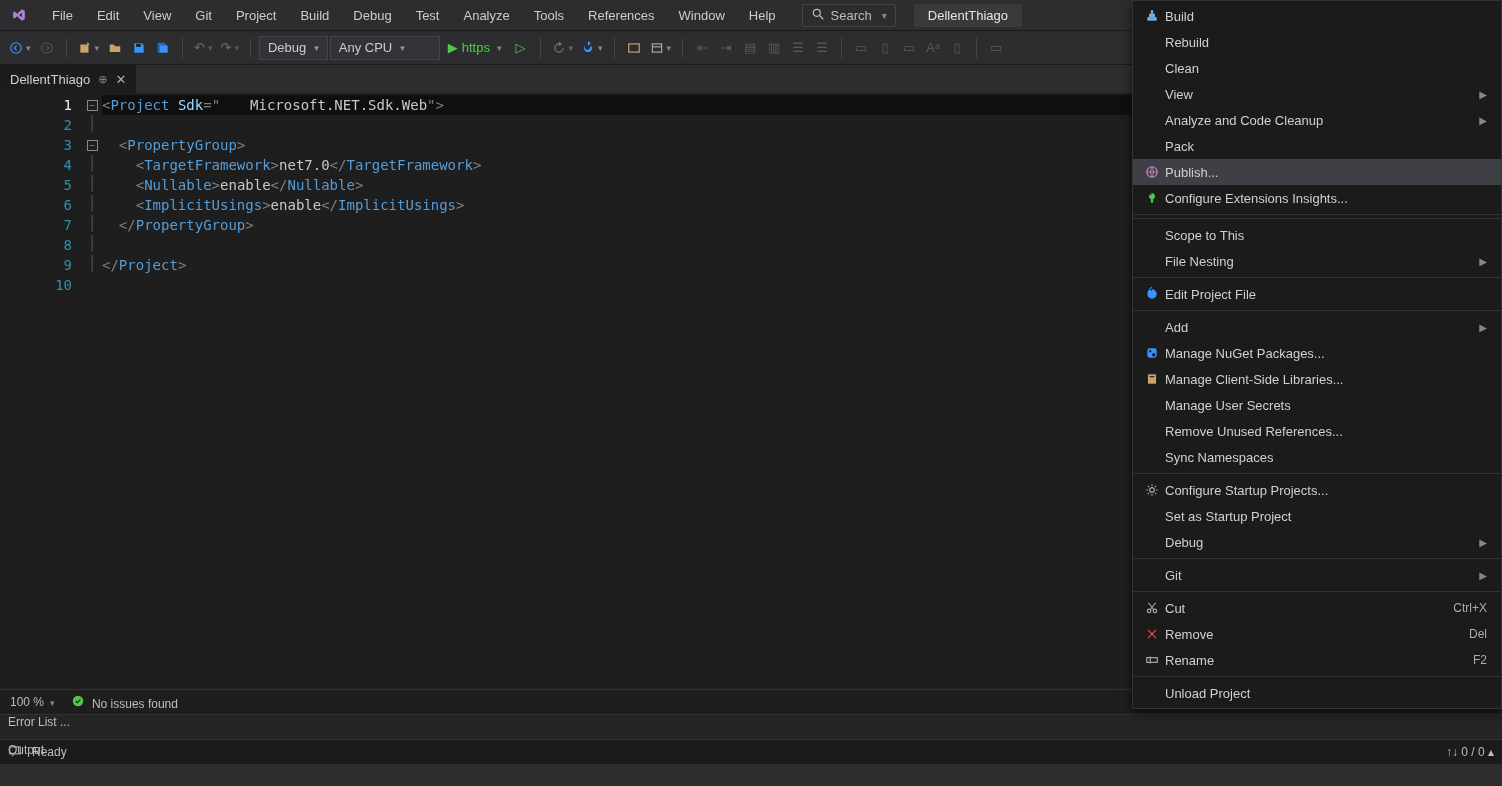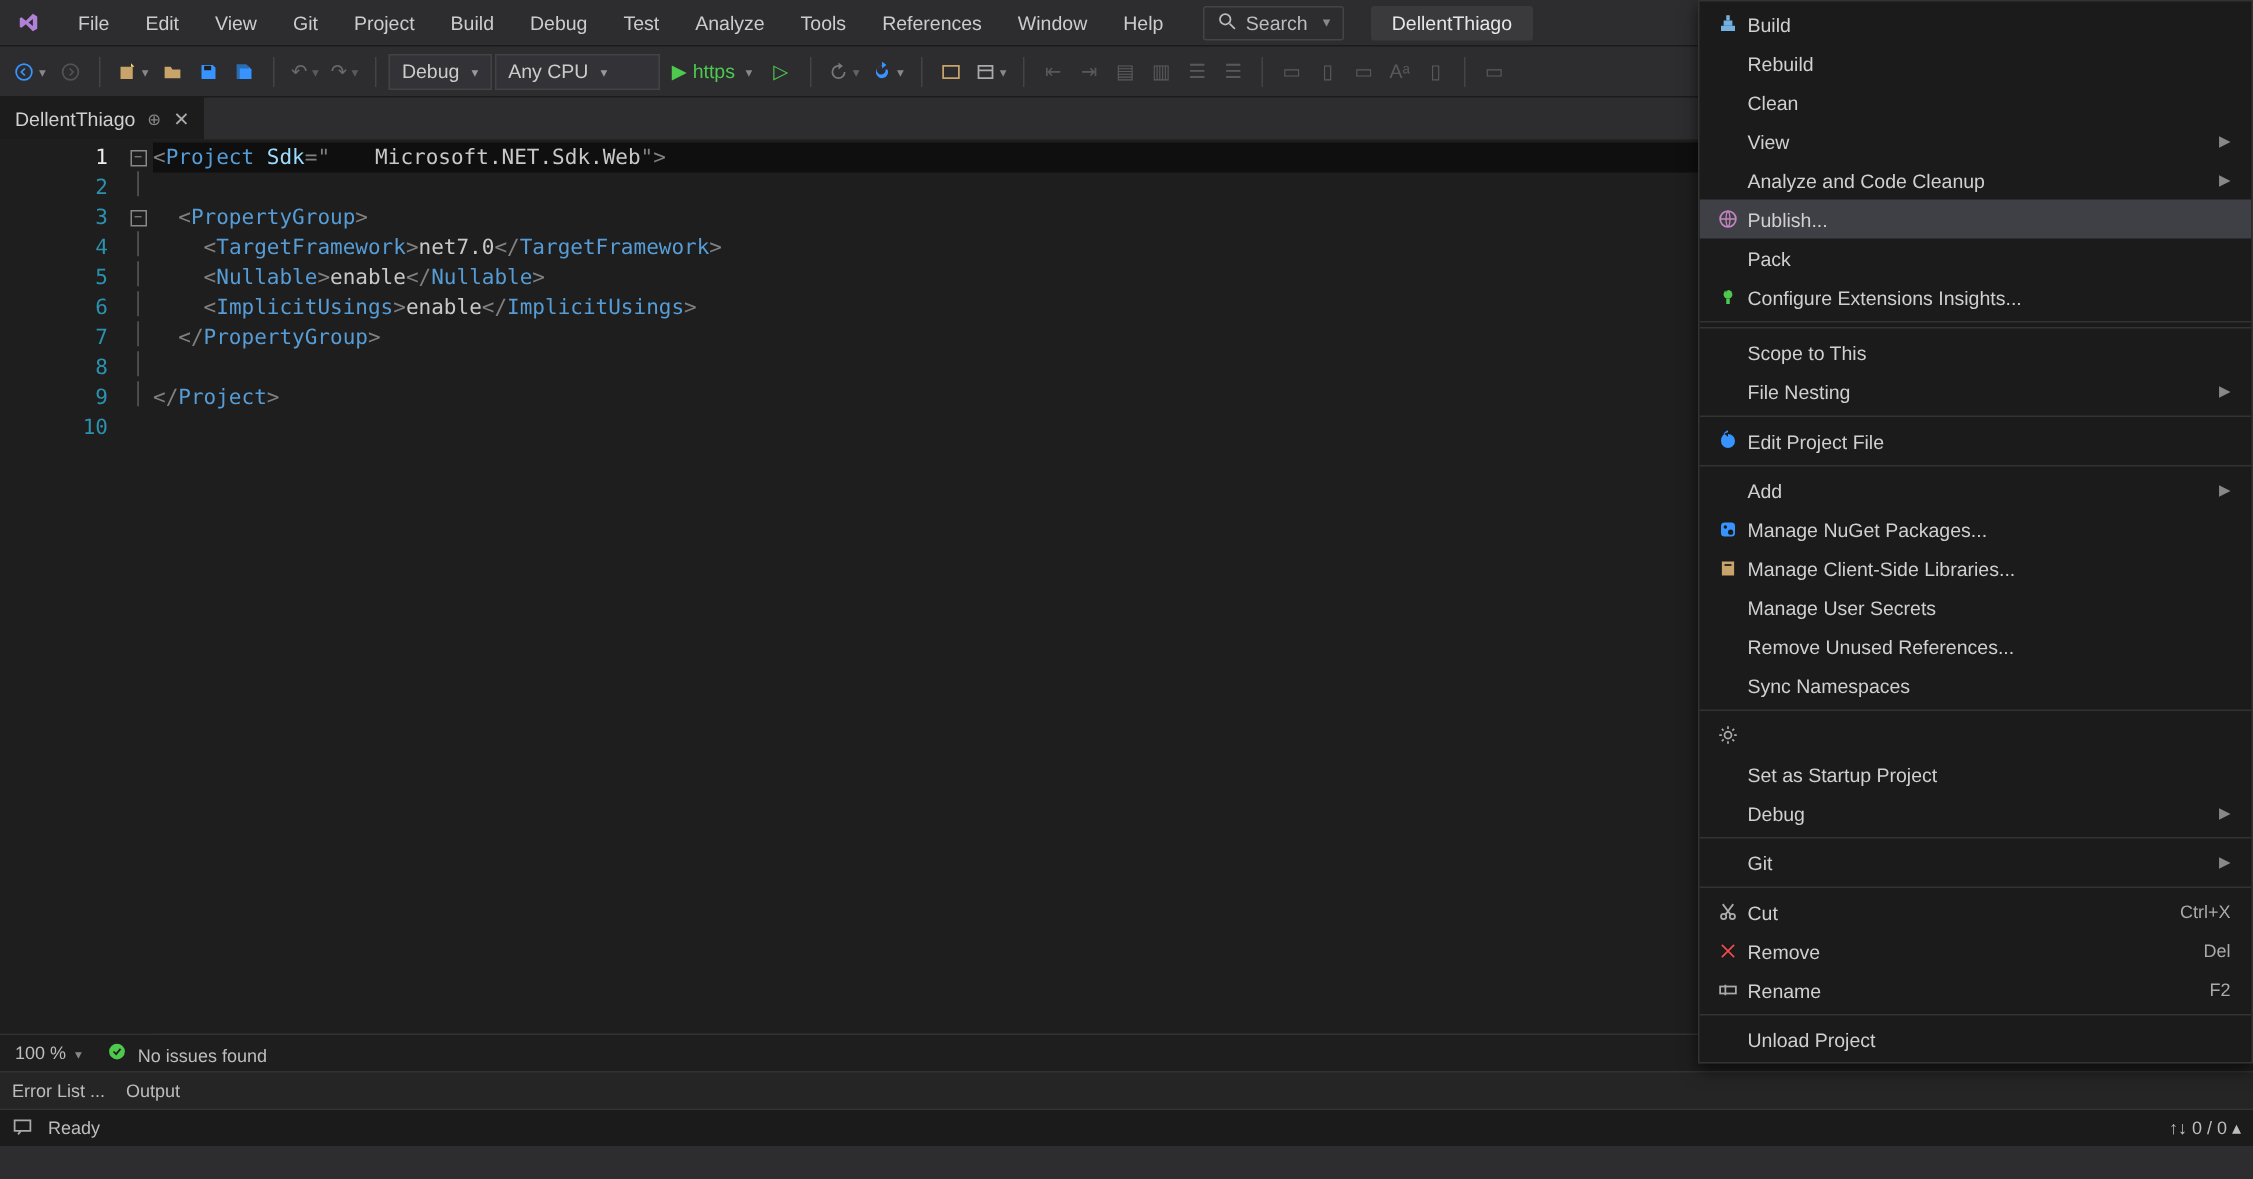--- a/index.html
+++ b/index.html
@@ -81,23 +81,24 @@
   
   .editor-status {
     display:flex; align-items:center; height:25px; background:#1e1e1e;
     border-top:1px solid #333; font-size:12px; color:#bdbdbd;
     padding:0 10px; gap:16px;
   }
   .editor-status .ok { color:#4EC94E; margin-right:4px; }
   .editor-status .zoomdrop { font-size:9px; color:#888; margin-left:6px;}
   .editor-status .spacer { flex:1; }
   .panel-tabs {
-    display:flex; align-items:center; height:25px; background:#252526;
+    display:flex; height:25px; background:#252526;
     border-top:1px solid #333; font-size:12px; color:#bdbdbd; gap:14px;
     padding:0 8px;
+    flex-direction:column;
   }
   .status-bar {
     display:flex; align-items:center; height:25px; background:#1b1b1c;
     border-top:1px solid #333; font-size:12px; color:#bdbdbd; padding:0 8px;
     gap:10px;
   }
   .status-bar .spacer{flex:1;}
   
   .context-menu {
     position:absolute; top:0px; right:0px; width:370px;
@@ -337,32 +338,32 @@
     <div class="cm-item">
       <span class="cm-ico"></span>
       <span class="cm-label">View</span>
       <span class="cm-sub">▶</span>
     </div>
     <div class="cm-item">
       <span class="cm-ico"></span>
       <span class="cm-label">Analyze and Code Cleanup</span>
       <span class="cm-sub">▶</span>
     </div>
+    <div class="cm-item">
+      <span class="cm-ico"></span>
+      <span class="cm-label">Pack</span>
+    </div>
     <div class="cm-item hovered">
       <span class="cm-ico" style="color: rgb(197, 134, 192);">
         <svg class="svg-ico" viewBox="0 0 24 24">
           <circle cx="12" cy="12" r="9" stroke="#c586c0" stroke-width="2" fill="none"></circle>
           <path d="M3 12h18M12 3c3 3 3 15 0 18M12 3c-3 3-3 15 0 18" stroke="#c586c0" stroke-width="1.5" fill="none"></path>
         </svg>
       </span>
       <span class="cm-label">Publish...</span>
-    </div>
-    <div class="cm-item">
-      <span class="cm-ico"></span>
-      <span class="cm-label">Pack</span>
     </div>
     <div class="cm-item">
       <span class="cm-ico" style="color: rgb(78, 201, 78);">
         <svg class="svg-ico" viewBox="0 0 24 24">
           <circle cx="12" cy="9" r="5" fill="#4ec94e"></circle>
           <rect x="10" y="14" width="4" height="6" fill="#4ec94e"></rect>
           <text x="7" y="8" font-size="10" fill="#1b1b1c">+</text>
         </svg>
       </span>
       <span class="cm-label">Configure Extensions Insights...</span>
@@ -425,20 +426,21 @@
       <span class="cm-label">Sync Namespaces</span>
     </div>
     <div class="cm-sep"></div>
     <div class="cm-item">
       <span class="cm-ico">
         <svg class="svg-ico" viewBox="0 0 24 24">
           <circle cx="12" cy="12" r="4" stroke="#aaa" stroke-width="2" fill="none"></circle>
           <path d="M12 2v3M12 19v3M2 12h3M19 12h3M5 5l2 2M17 17l2 2M19 5l-2 2M7 17l-2 2" stroke="#aaa" stroke-width="2"></path>
         </svg>
       </span>
+      <span class="cm-label">Configure Startup Projects...</span>
     </div>
     <div class="cm-item">
       <span class="cm-ico"></span>
       <span class="cm-label">Set as Startup Project</span>
     </div>
     <div class="cm-item">
       <span class="cm-ico"></span>
       <span class="cm-label">Debug</span>
       <span class="cm-sub">▶</span>
     </div>

